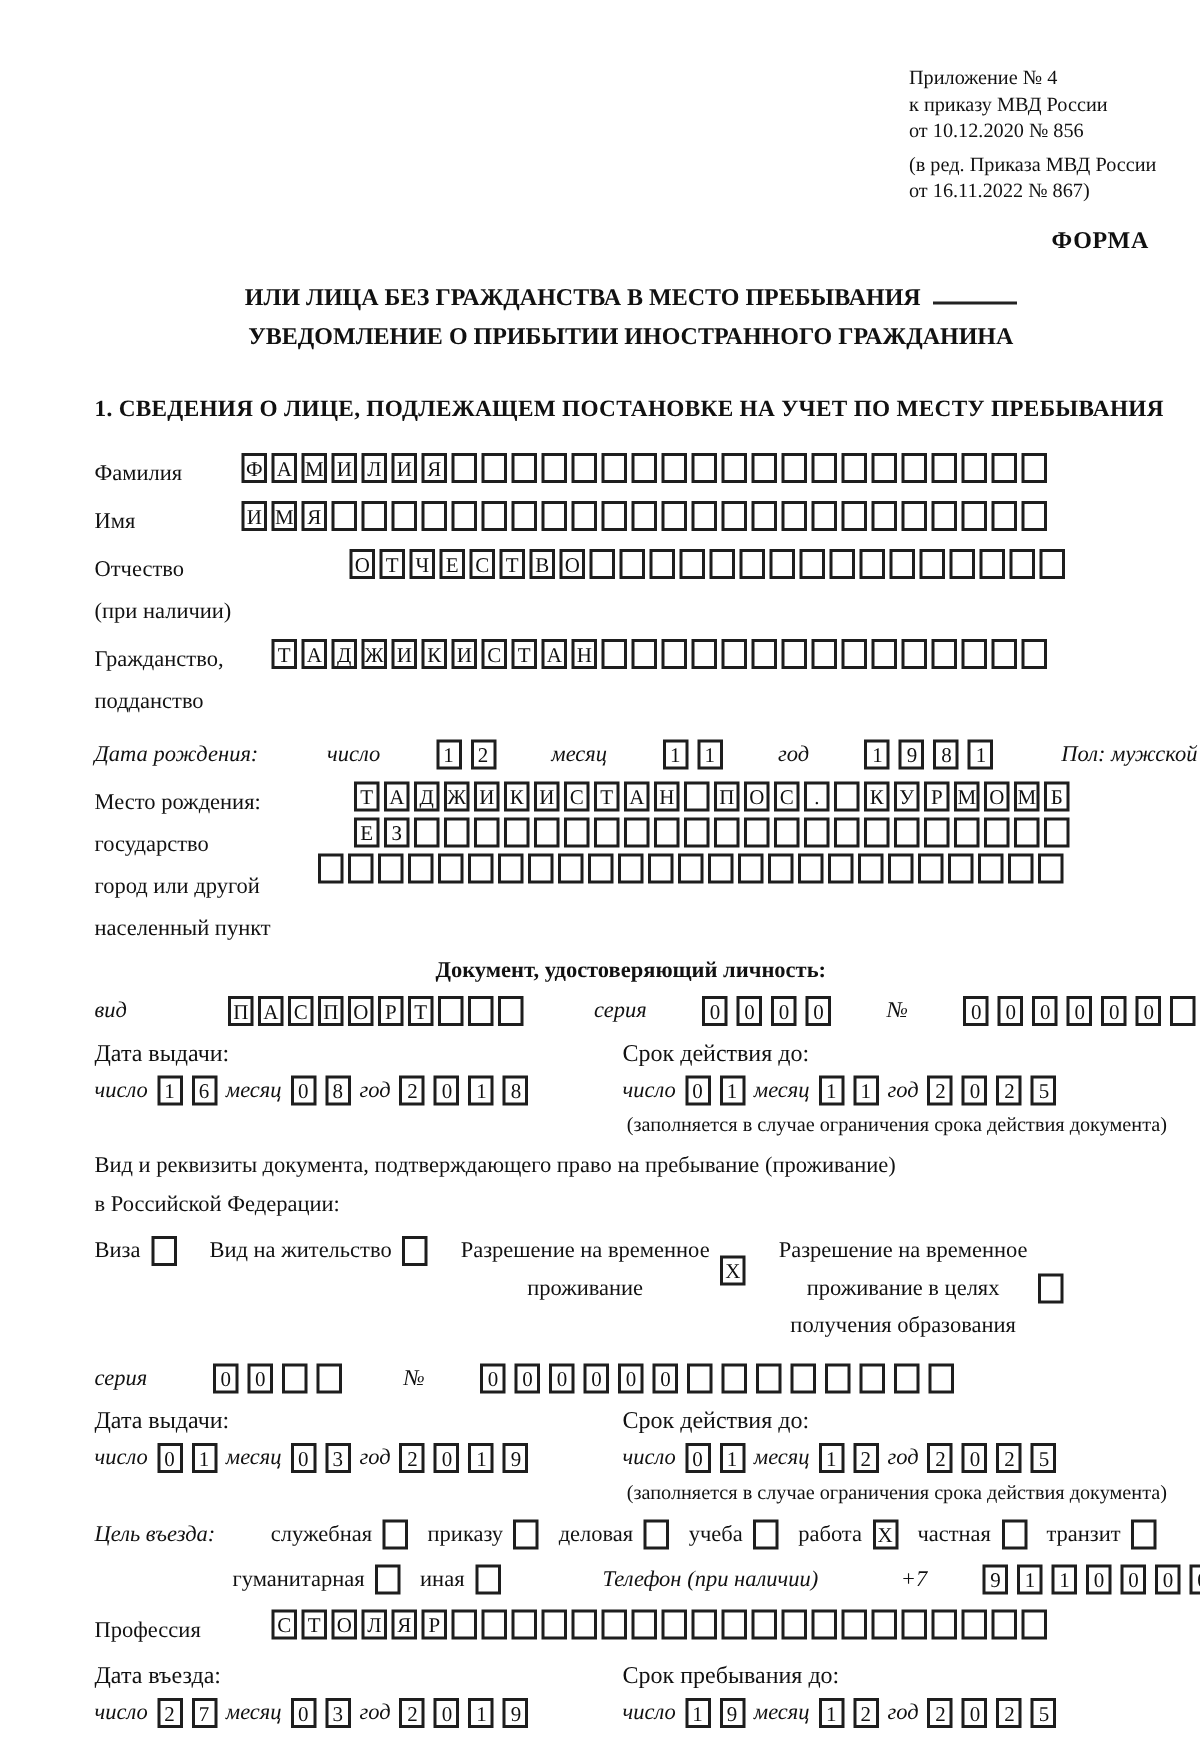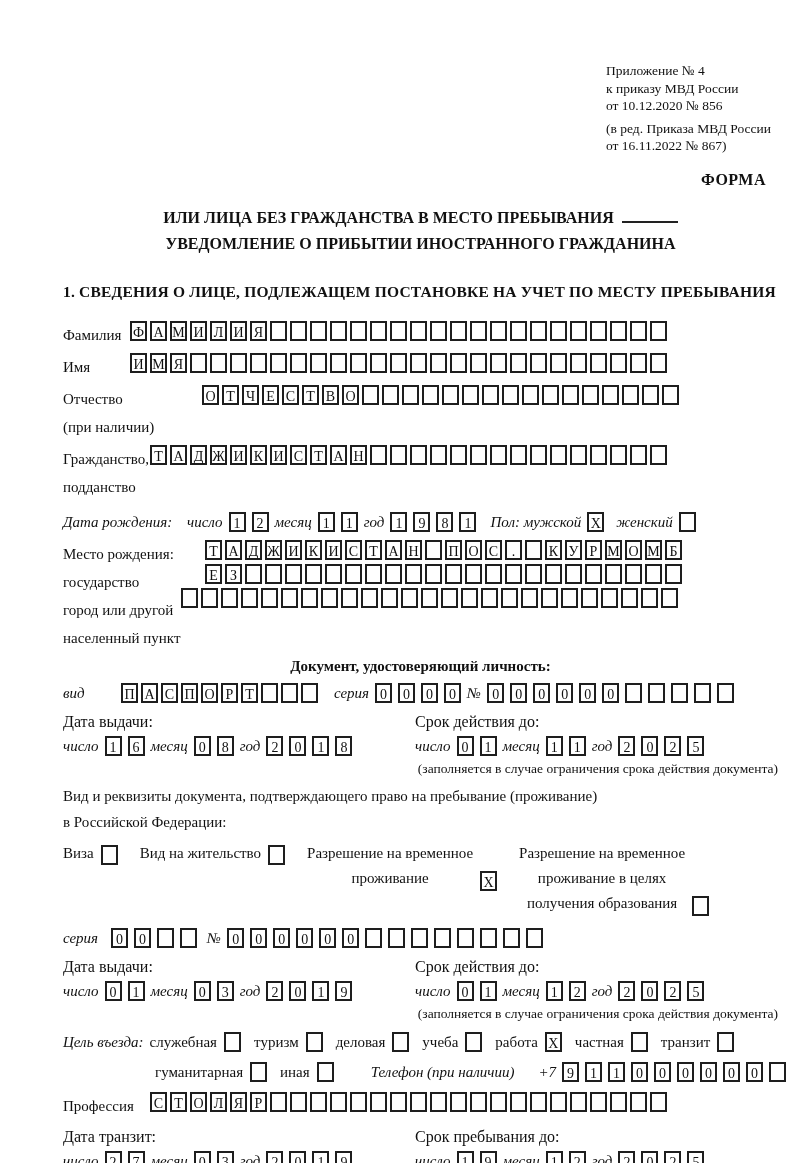--- a/index.html
+++ b/index.html
@@ -2,34 +2,34 @@
 <html><head>
 <meta charset="utf-8">
 <style>
   * { box-sizing: border-box; margin: 0; padding: 0; }
   html,body { background:#fff; }
   body {
     width: 800px; height: 1163px; overflow: hidden;
     font-family: "Liberation Serif", "DejaVu Serif", serif;
     color: #111;
   }
-  .page { width: 800px; height: 1163px; padding: 62px 22px 0 63px; position: relative; }
+  .page { width: 800px; height: 1163px; padding: 43px 22px 0 63px; position: relative; }
 
   
   .hdr { margin-left: auto; width: 172px; font-size: 13.5px; line-height: 17.5px; }
   .hdr .gap { height: 5px; }
   .forma { text-align: right; font-weight: bold; font-size: 16px; letter-spacing: .5px; margin: 16px 12px 0 0; }
 
   .title { text-align: center; font-weight: bold; font-size: 16px; line-height: 26px; margin-top: 16px; }
   .blank-line { display: inline-block; width: 56px; border-bottom: 2px solid #222; margin-left: 8px; }
 
   .sect { font-weight: bold; font-size: 15.5px; margin: 26px 0 20px 0; letter-spacing: .2px; }
 
   
-  .frow { display: flex; align-items: flex-start; margin-bottom: 4px; }
+  .frow { display: flex; align-items: flex-start; margin-bottom: 4px; gap: 31px; }
   .frow.center { align-items: center; }
   .flabel { font-size: 15px; line-height: 28px; white-space: pre-line; flex: none; }
   .cells { display: flex; gap: 3px; flex: none; }
   .cells.date { gap: 6px; }
   .cell {
     flex: none; width: 17px; height: 20px; border: 2px solid #1e1e1e;
     text-align: center; font-size: 14px; line-height: 19px; background: #fff;
   }
   .boxrows .cells { margin-bottom: 4px; }
 
@@ -43,21 +43,21 @@
   .dates .dhead { text-align: left; font-size: 16px; margin-bottom: 3px; }
   .dates .col-l .dhead { width: 300px; }
   .dates .dline { display: flex; align-items: center; }
   .note-r { text-align: right; font-size: 13.5px; margin-top: 3px; }
 
   .plain { font-size: 15px; line-height: 26px; }
   .doc-head { text-align: center; font-weight: bold; font-size: 15px; margin: 6px 0 6px 0; }
 
   
   .opts { display: flex; align-items: flex-start; }
-  .opts .opt { display: flex; align-items: flex-end; }
+  .opts .opt { display: flex; align-items: center; }
   .opts .opt-label { font-size: 15px; line-height: 24px; }
   .opts .cb { margin-left: 7px; margin-top: 0; }
   .opts-residence { margin-top: 6px; }
   .opts-residence .opt { margin-right: 22px; }
   .opts-residence .opt:last-child { margin-right: 0; }
   .opts-residence .opt-label.multi { text-align: center; line-height: 25px; }
   .opts-purpose .opt { margin-right: 13px; align-items: center; }
 
   .mig-label { font-size: 15px; line-height: 24px; flex: none; }
 </style>
@@ -515,21 +515,21 @@
   </div>
 
   <div class="frow center" style="margin-top:8px">
     <span class="dlbl first">Цель въезда:</span>
     <span class="opts opts-purpose">
         <span class="opt">
           <span class="opt-label">служебная</span>
           <span class="cell cb"></span>
         </span>
         <span class="opt">
-          <span class="opt-label">туризм</span>
+          <span class="opt-label">приказу</span>
           <span class="cell cb"></span>
         </span>
         <span class="opt">
           <span class="opt-label">деловая</span>
           <span class="cell cb"></span>
         </span>
         <span class="opt">
           <span class="opt-label">учеба</span>
           <span class="cell cb"></span>
         </span>
@@ -601,21 +601,21 @@
         <span class="cell"></span>
         <span class="cell"></span>
         <span class="cell"></span>
         <span class="cell"></span>
         <span class="cell"></span>
       </div>
   </div>
 
   <div class="dates">
     <div class="col-l">
-      <div class="dhead">Дата транзит:</div>
+      <div class="dhead">Дата въезда:</div>
       <div class="dline">
         <span class="dlbl first">число</span>
         <span class="cells date">
             <span class="cell">2</span>
             <span class="cell">7</span>
           </span>
         <span class="dlbl">месяц</span>
         <span class="cells date">
             <span class="cell">0</span>
             <span class="cell">3</span>

